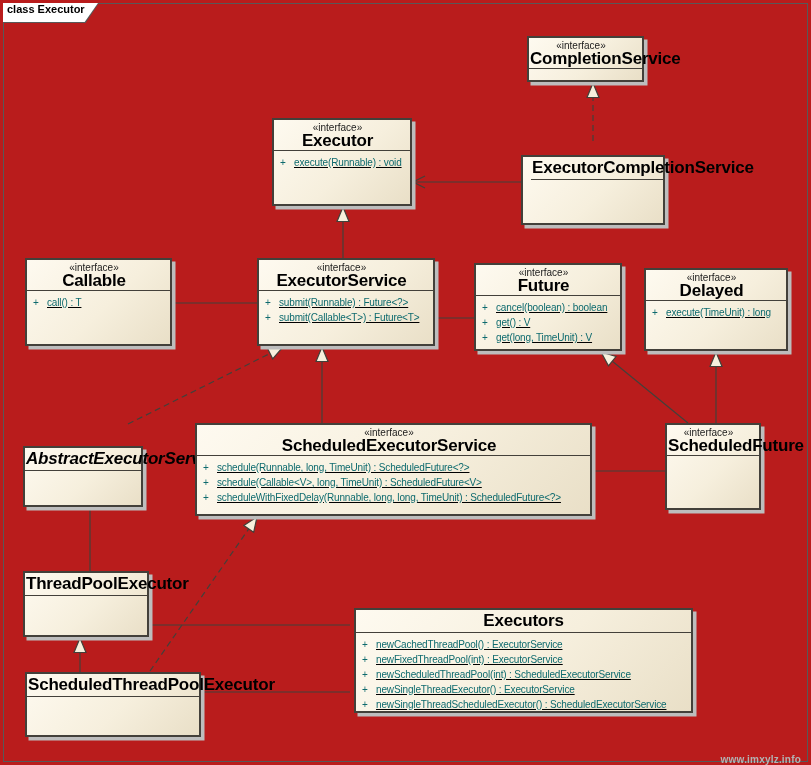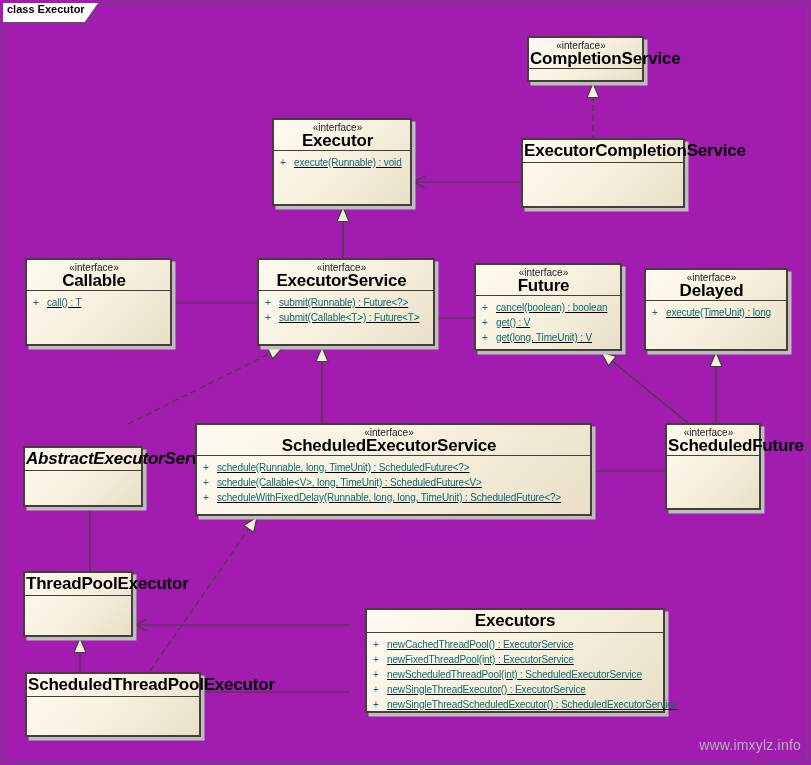--- a/index.html
+++ b/index.html
@@ -1,16 +1,16 @@
 <!DOCTYPE html>
 <html><head>
 <meta charset="utf-8">
 <style>
   html,body{margin:0;padding:0;background:#fff;}
-  .canvas{position:relative;width:811px;height:765px;background:#a21caf;overflow:hidden;
+  .canvas{position:relative;width:811px;height:765px;background:#b91c1c;overflow:hidden;
           font-family:"Liberation Sans",sans-serif;}
   .frame{position:absolute;left:3px;top:3px;width:803px;height:757px;border:1px solid #585858;}
   .tab-outer{position:absolute;left:3px;top:3px;width:96px;height:20px;background:#585858;
              clip-path:polygon(0 0,100% 0,86% 100%,0 100%);}
   .tab-inner{position:absolute;left:0px;top:0px;width:95px;height:19px;background:#ffffff;
              clip-path:polygon(0 0,100% 0,86% 100%,0 100%);}
   .tab-label{position:absolute;left:7px;top:3px;font-size:11px;font-weight:bold;color:#000;white-space:nowrap;}
   .edges{position:absolute;left:0;top:0;z-index:1;}
   .uml-box{position:absolute;z-index:2;box-sizing:border-box;border:2px solid #43403a;
            background:linear-gradient(135deg,#fefaf0 0%,#f6efdd 55%,#e9dfc7 100%);
@@ -18,34 +18,34 @@
   .box-header{border-bottom:1.5px solid #43403a;text-align:center;padding:2px 10px 2px 1px;}
   .stereotype{font-size:10px;color:#1a1a1a;line-height:12px;}
   .stereotype:empty{display:none;}
   .class-name{font-size:17px;font-weight:bold;color:#000;line-height:14px;letter-spacing:-0.2px;white-space:nowrap;}
   .class-name.italic{font-style:italic;}
   .hdr1 .box-header{padding:4px 1px;}
   .box-methods{padding:3px 2px 0 6px;text-decoration:underline;}
   .method-row{white-space:nowrap;line-height:13px;letter-spacing:-0.15px;}
   .vis{display:inline-block;width:14px;font-size:10px;color:#0d6a6e;}
   .sig{font-size:10px;color:#0d6a6e;}
-  .watermark{position:absolute;right:10px;bottom:12px;font-size:14px;color:#b3b3b3;letter-spacing:0.2px;}
+  .watermark{position:absolute;right:10px;bottom:0;font-size:10px;color:#b3b3b3;letter-spacing:0.2px;font-weight:bold;}
 
   #box-completion-service{left:527px;top:36px;width:117px;height:46px;}
   #box-executor{left:272px;top:118px;width:140px;height:88px;}
-  #box-executor-completion-service{left:521px;top:138px;width:164px;height:70px;}
+  #box-executor-completion-service{left:521px;top:155px;width:144px;height:70px;padding-left:8px;}
   #box-callable{left:25px;top:258px;width:147px;height:88px;}
   #box-executor-service{left:257px;top:258px;width:178px;height:88px;}
   #box-future{left:474px;top:263px;width:148px;height:88px;}
   #box-delayed{left:644px;top:268px;width:144px;height:83px;}
   #box-abstract-executor-service{left:23px;top:446px;width:120px;height:61px;}
   #box-scheduled-executor-service{left:195px;top:423px;width:397px;height:93px;}
   #box-scheduled-future{left:665px;top:423px;width:96px;height:87px;}
-  #box-thread-pool-executor{left:23px;top:571px;width:110px;height:66px;}
-  #box-executors{left:365px;top:608px;width:300px;height:105px;}
+  #box-thread-pool-executor{left:23px;top:571px;width:126px;height:66px;}
+  #box-executors{left:354px;top:608px;width:339px;height:105px;}
   #box-scheduled-thread-pool-executor{left:25px;top:672px;width:176px;height:65px;}
 </style>
 </head>
 <body>
 
 <div class="canvas">
   <div class="frame"></div>
   <div class="tab-outer">
     <div class="tab-inner"></div>
   </div>

